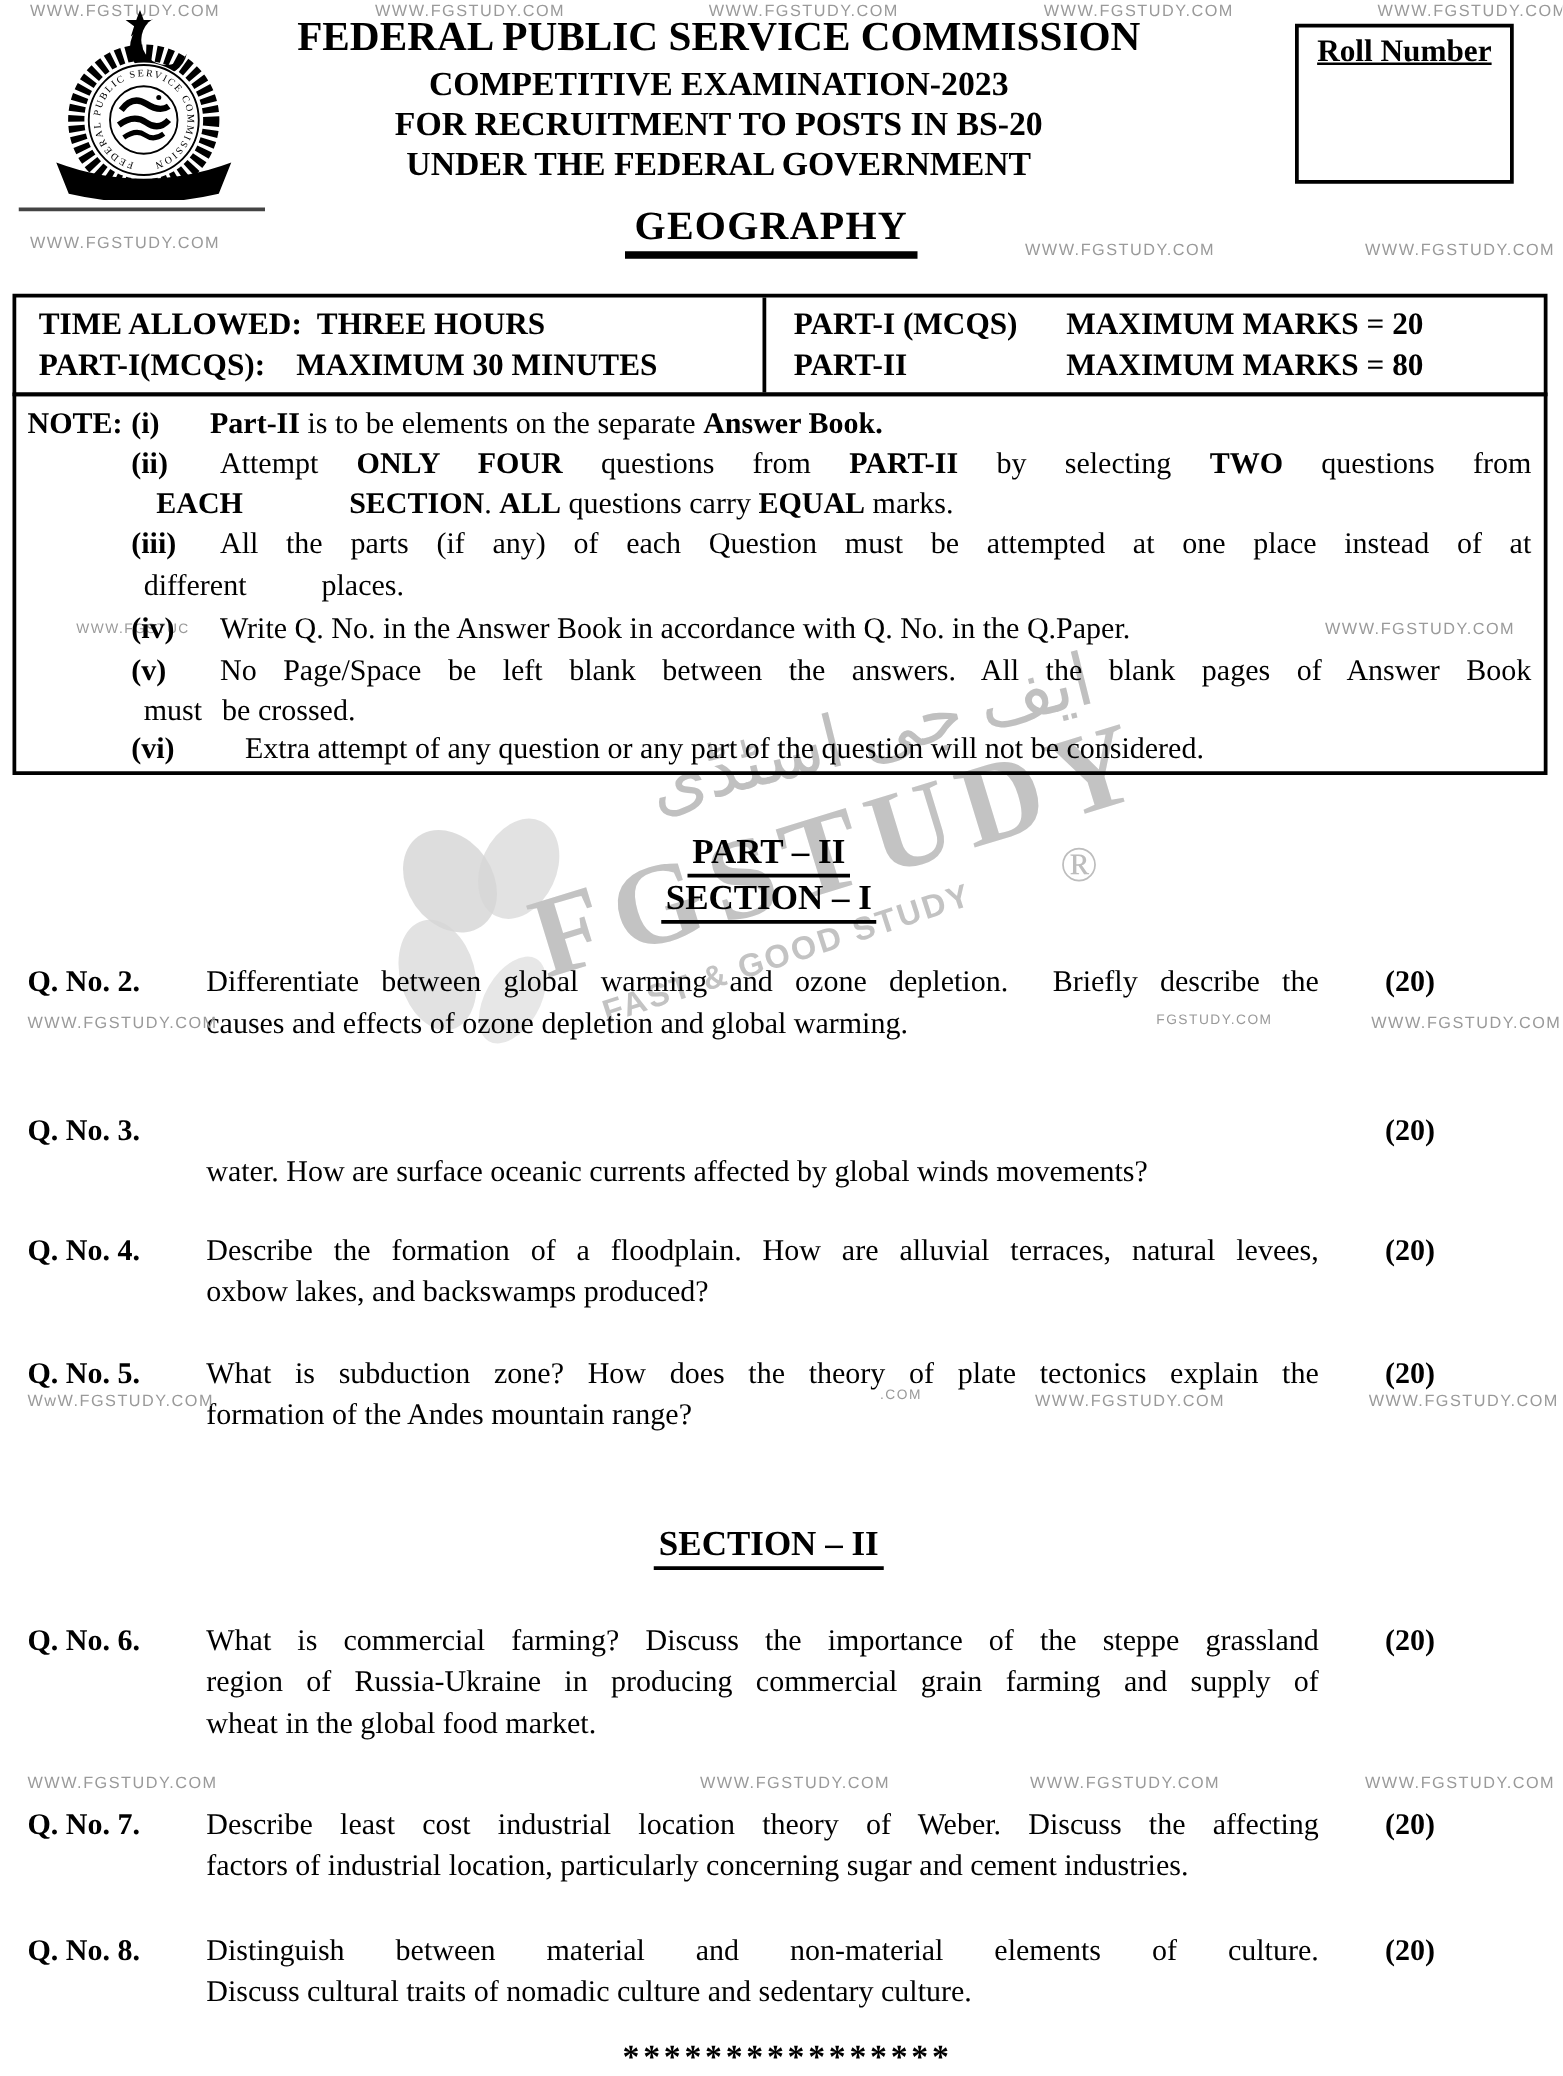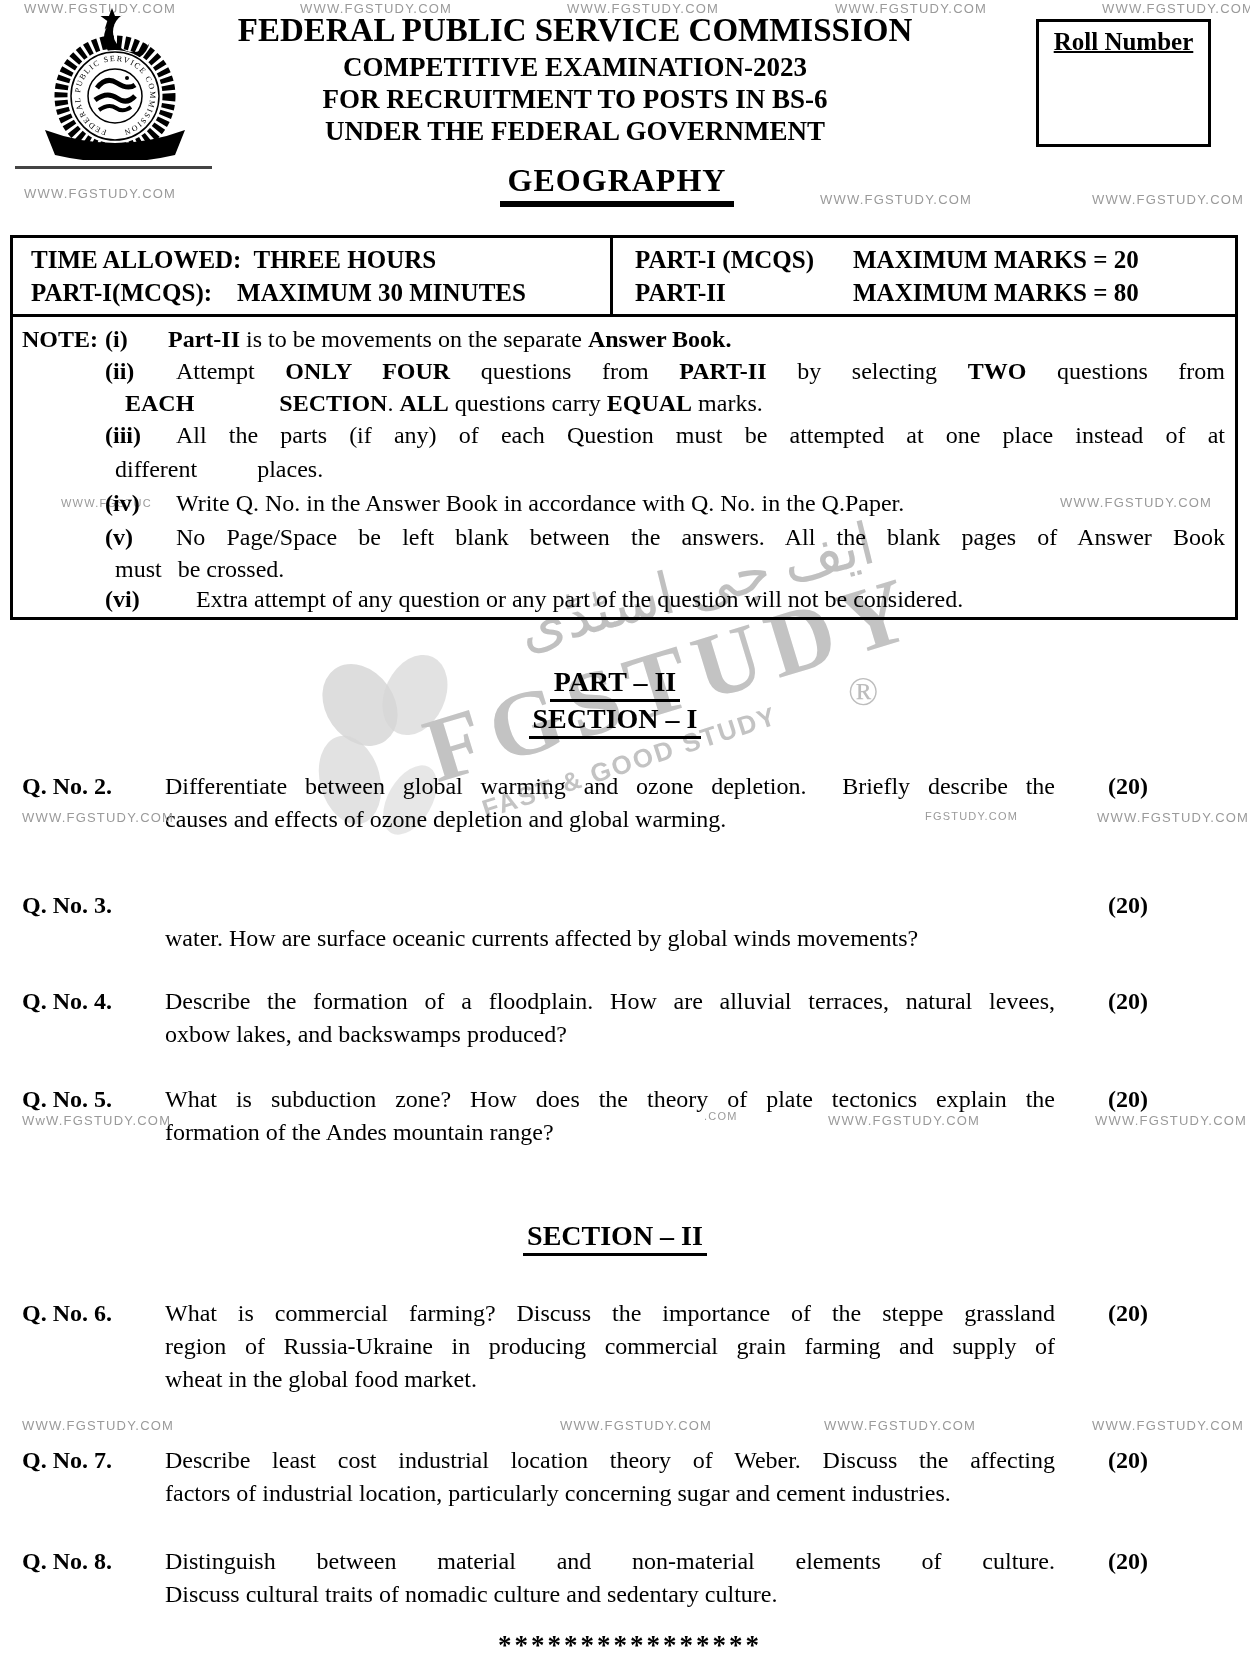--- a/index.html
+++ b/index.html
@@ -103,21 +103,21 @@
       <circle cx="93" cy="73" r="2" fill="#000" stroke="none"></circle>
       <circle cx="112" cy="70" r="2" fill="#000" stroke="none"></circle>
     </g>
     <path d="M30 122 Q100 148 170 122 L160 147 Q100 161 40 147 Z" fill="#000"></path>
   </svg>
   <div class="rule" style="left:15px;top:166px;width:197px;height:3px;"></div>
   <span class="wm" style="left:24px;top:186px;">WWW.FGSTUDY.COM</span>
 
   <div class="ttl t1" style="top:12px;">FEDERAL PUBLIC SERVICE COMMISSION</div>
   <div class="ttl t2" style="top:52px;">COMPETITIVE EXAMINATION-2023</div>
-  <div class="ttl t2" style="top:84px;">FOR RECRUITMENT TO POSTS IN BS-6</div>
+  <div class="ttl t2" style="top:84px;">FOR RECRUITMENT TO POSTS IN BS-20</div>
   <div class="ttl t2" style="top:116px;">UNDER THE FEDERAL GOVERNMENT</div>
   <div class="subject" style="top:162px;">
     <span>GEOGRAPHY</span>
   </div>
   <span class="wm" style="left:820px;top:192px;">WWW.FGSTUDY.COM</span>
   <span class="wm" style="left:1092px;top:192px;">WWW.FGSTUDY.COM</span>
 
   <div class="rollbox">
     <b>Roll Number</b>
   </div>
@@ -129,21 +129,21 @@
     <div class="itxt" style="left:622px;top:8px;">PART-I (MCQS)</div>
     <div class="itxt" style="left:840px;top:8px;">MAXIMUM MARKS = 20</div>
     <div class="itxt" style="left:622px;top:41px;">PART-II</div>
     <div class="itxt" style="left:840px;top:41px;">MAXIMUM MARKS = 80</div>
   </div>
 
   <div class="notebox"></div>
   <b class="nlabel" style="top:326px;">NOTE:</b>
 
   <b class="nnum" style="top:326px;">(i)</b>
-  <div class="ntext" style="left:168px;top:326px;"><b>Part-II</b><span> is to be movements on the separate </span><b>Answer Book.</b></div>
+  <div class="ntext" style="left:168px;top:326px;"><b>Part-II</b><span> is to be elements on the separate </span><b>Answer Book.</b></div>
 
   <b class="nnum" style="top:358px;">(ii)</b>
   <div class="ntext just" style="left:176px;top:358px;width:1049px;"><span>Attempt </span><b>ONLY FOUR</b><span> questions from </span><b>PART-II</b><span> by selecting </span><b>TWO</b><span> questions from</span></div>
 
   <div class="ntext" style="left:125px;top:390px;"><b style="margin-right: 85px;">EACH</b><b>SECTION</b><span>. </span><b>ALL</b><span> questions carry </span><b>EQUAL</b><span> marks.</span></div>
 
   <b class="nnum" style="top:422px;">(iii)</b>
   <div class="ntext just" style="left:176px;top:422px;width:1049px;"><span>All the parts (if any) of each Question must be attempted at one place instead of at</span></div>
 
   <div class="ntext" style="left:115px;top:456px;"><span style="margin-right: 60px;">different</span><span>places.</span></div>

